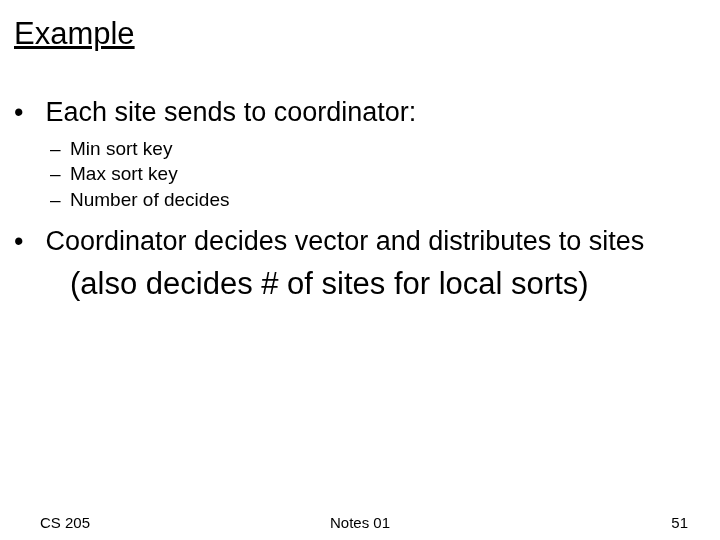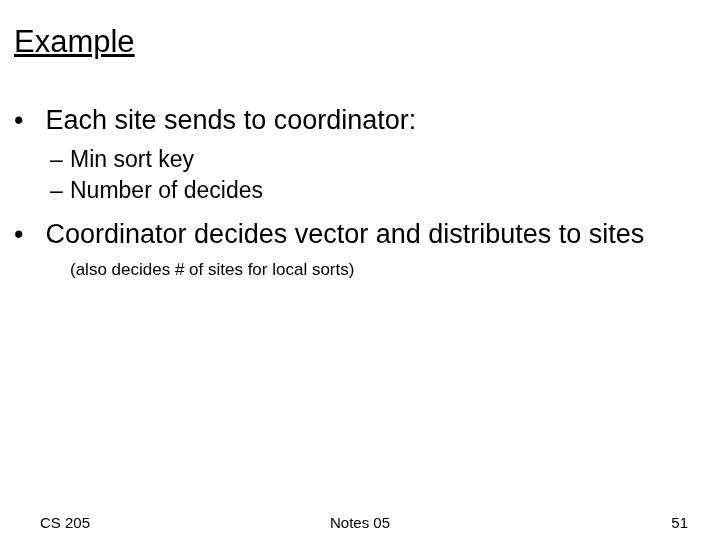--- a/index.html
+++ b/index.html
@@ -1,48 +1,49 @@
 <!DOCTYPE html>
 <html><head>
 <meta charset="utf-8">
 <style>
   * { margin: 0; padding: 0; box-sizing: border-box; }
   html, body { width: 720px; height: 540px; background: #fff; font-family: Verdana, Geneva, sans-serif; color: #000; }
-  .slide { width: 720px; height: 540px; position: relative; padding: 24px 14px 0 14px; }
+  .slide { width: 720px; height: 540px; position: relative; padding: 16px 14px 0 14px; }
   .title { font-size: 31px; text-decoration: underline; margin-bottom: 28px; font-weight: 400; }
   .b1 { list-style: none; margin-left: 24px; margin-top: 44px; }
   .b1 > li { font-size: 27px; margin-bottom: 8px; line-height: 1.25; }
   .b1 > li::before { content: "•"; display: inline-block; width: 24px; margin-left: -24px; }
   .b2 { list-style: none; margin-left: 32px; margin-top: 6px; margin-bottom: 12px; }
-  .b2 > li { font-size: 23px; line-height: 1.35; }
+  .b2 > li { font-size: 19px; line-height: 1.35; }
   .b2 > li::before { content: "–"; display: inline-block; width: 20px; margin-left: -20px; }
-  .note { font-size: 17px; margin-left: 56px; margin-top: 6px; }
+  .note { font-size: 31px; margin-left: 56px; margin-top: 6px; }
   .footer { position: absolute; bottom: 26px; left: 0; width: 720px; font-size: 15px; }
   .f-left { position: absolute; left: 40px; }
   .f-center { position: absolute; left: 0; width: 720px; text-align: center; }
   .f-right { position: absolute; right: 32px; }
 </style>
 </head>
 <body>
 
 <div class="slide">
   <h1 class="title">Example</h1>
 
   <ul class="b1">
     <li>
       <span>Each site sends to coordinator:</span>
       <ul class="b2">
         <li>Min sort key</li>
+        <li>Max sort key</li>
         <li>Number of decides</li>
       </ul>
     </li>
     <li>
       <span>Coordinator decides vector and distributes to sites</span>
     </li>
   </ul>
   <div class="note">(also decides # of sites for local sorts)</div>
 
   <div class="footer">
     <span class="f-left">CS 205</span>
-    <span class="f-center">Notes 05</span>
+    <span class="f-center">Notes 01</span>
     <span class="f-right">51</span>
   </div>
 </div>
 
 </body></html>

